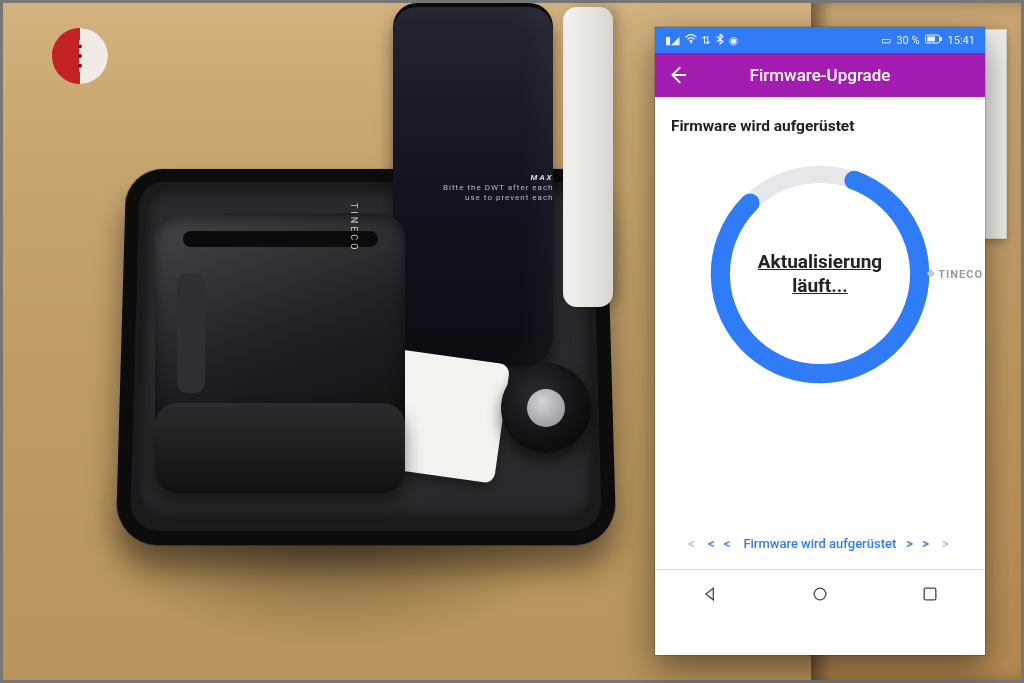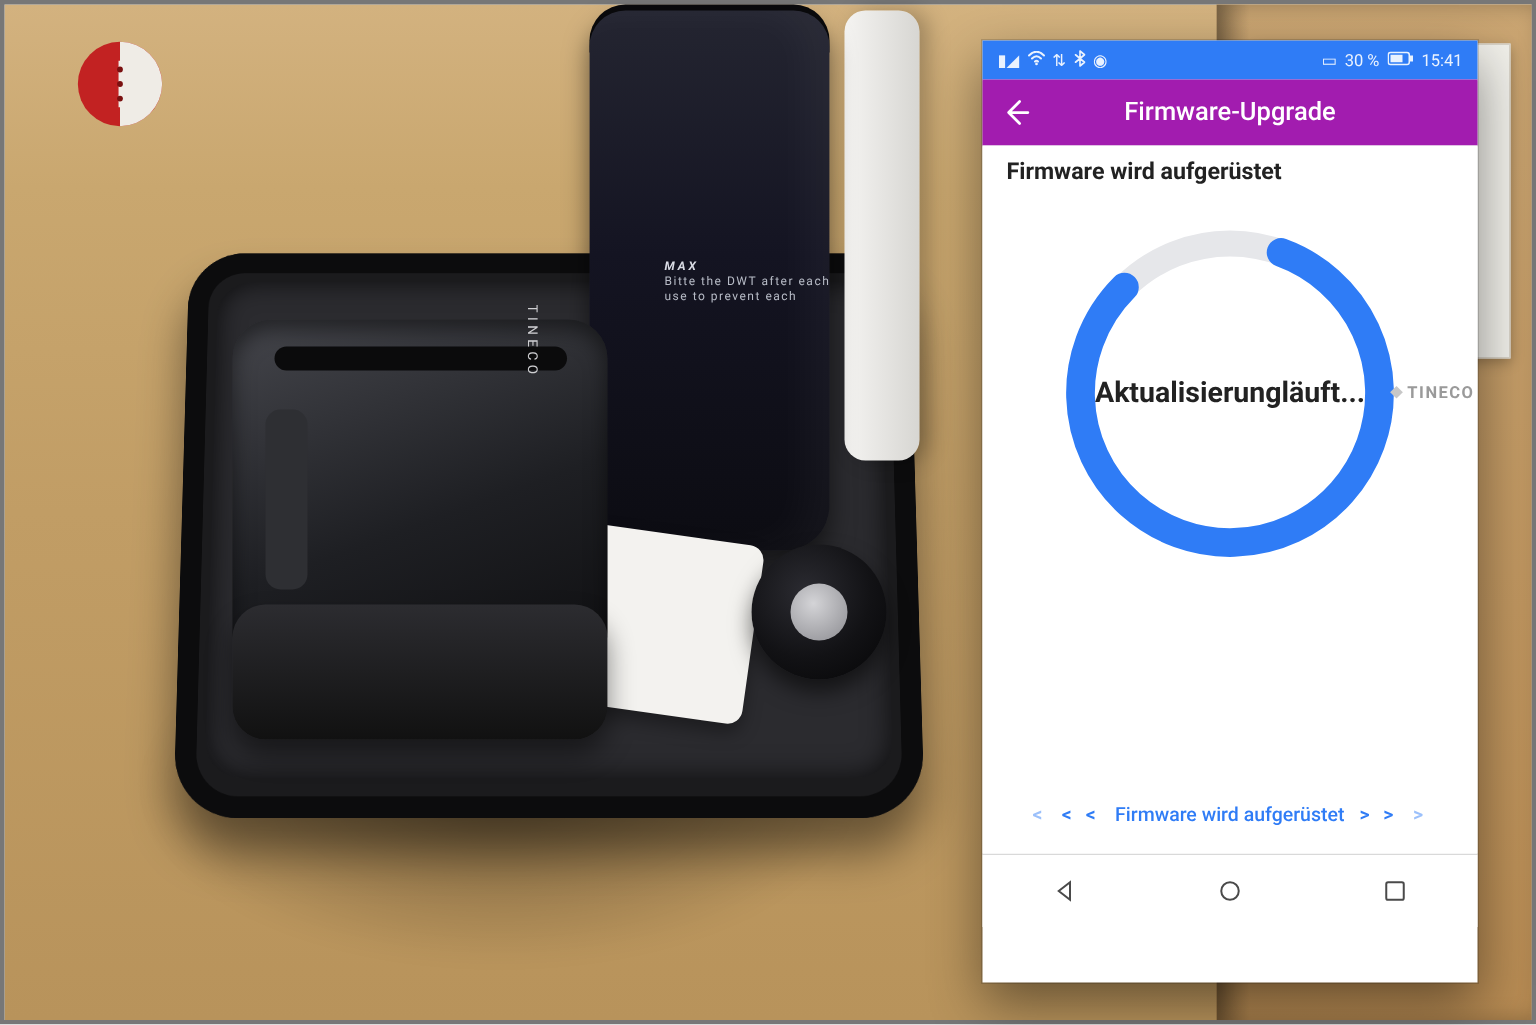--- a/index.html
+++ b/index.html
@@ -98,21 +98,21 @@
     box-shadow: inset -16px 0 28px rgba(255,255,255,.04), 0 8px 16px rgba(0,0,0,.5);
   }
   .tank-top {
     position:absolute; left:390px; top:0;
     width:160px; height:32px;
     background:#0a0a0c; border-radius: 24px 24px 0 0;
   }
   .tank-label {
     position:absolute; left:440px; top:170px;
     font-size:8px; color:#b7bbc6; letter-spacing:1px;
-    text-align:left; line-height:10px;
+    text-align:right; line-height:10px;
   }
   .tank-label .max { font-weight:700; font-style:italic; letter-spacing:2px; color:#d9dbe4;}
   
   .wheel {
     position:absolute; left:498px; top:360px;
     width:90px; height:90px; border-radius:50%;
     background: radial-gradient(circle at 40% 35%, #2b2b31 0%, #121215 55%, #050506 100%);
     box-shadow: 0 8px 14px rgba(0,0,0,.55);
   }
   .wheel::after{
@@ -153,30 +153,30 @@
   .appbar {
     height:44px; background:#a21caf; color:#fff;
     display:flex; align-items:center; position:relative;
     box-shadow: 0 1px 0 rgba(0,0,0,.12);
   }
   .back {
     width:44px; height:44px; display:flex; align-items:center; justify-content:center;
     font-size:22px; cursor:pointer;
   }
   .appbar-title { position:absolute; left:0; right:0; text-align:center; font-size:17px; font-weight:500; pointer-events:none;}
-  .content { padding:8px 16px 0 16px; color:#222; background:#fff; height:472px; position:relative;}
+  .content { padding:20px 16px 0 16px; color:#222; background:#fff; height:472px; position:relative;}
   .h1 { font-size:15.5px; font-weight:700; margin-bottom:10px; }
   .desc { font-size:12px; line-height:16px; color:#7d7d7d; }
   .ring-wrap { position:relative; width:230px; height:230px; margin:24px auto 0 auto;}
   .ring { width:230px; height:230px; }
   .ring-bg { fill:none; stroke:#e6e7ea; stroke-width:9; }
   .ring-fg { fill:none; stroke:#2f7cf6; stroke-width:10; stroke-linecap:round; }
   .ring-text {
-    position:absolute; inset:0; display:flex; 
-    align-items:center; justify-content:center; 
+    position:absolute; inset:0; display:flex; flex-direction:column;
+    align-items:center; justify-content:center; text-decoration:underline;
   }
   .ring-text .main { font-size:19px; font-weight:700; color:#222; line-height:24px;}
   .ring-brand {
     position:absolute; right:-48px; top:50%; transform:translateY(-50%);
     font-size:11px; letter-spacing:1px; color:#9a9a9a; font-weight:700;
   }
   .ring-brand::before{
     content:""; display:inline-block; width:6px; height:6px; background:#c7c7c7;
     transform: rotate(45deg); margin-right:4px; vertical-align:1px;
   }

